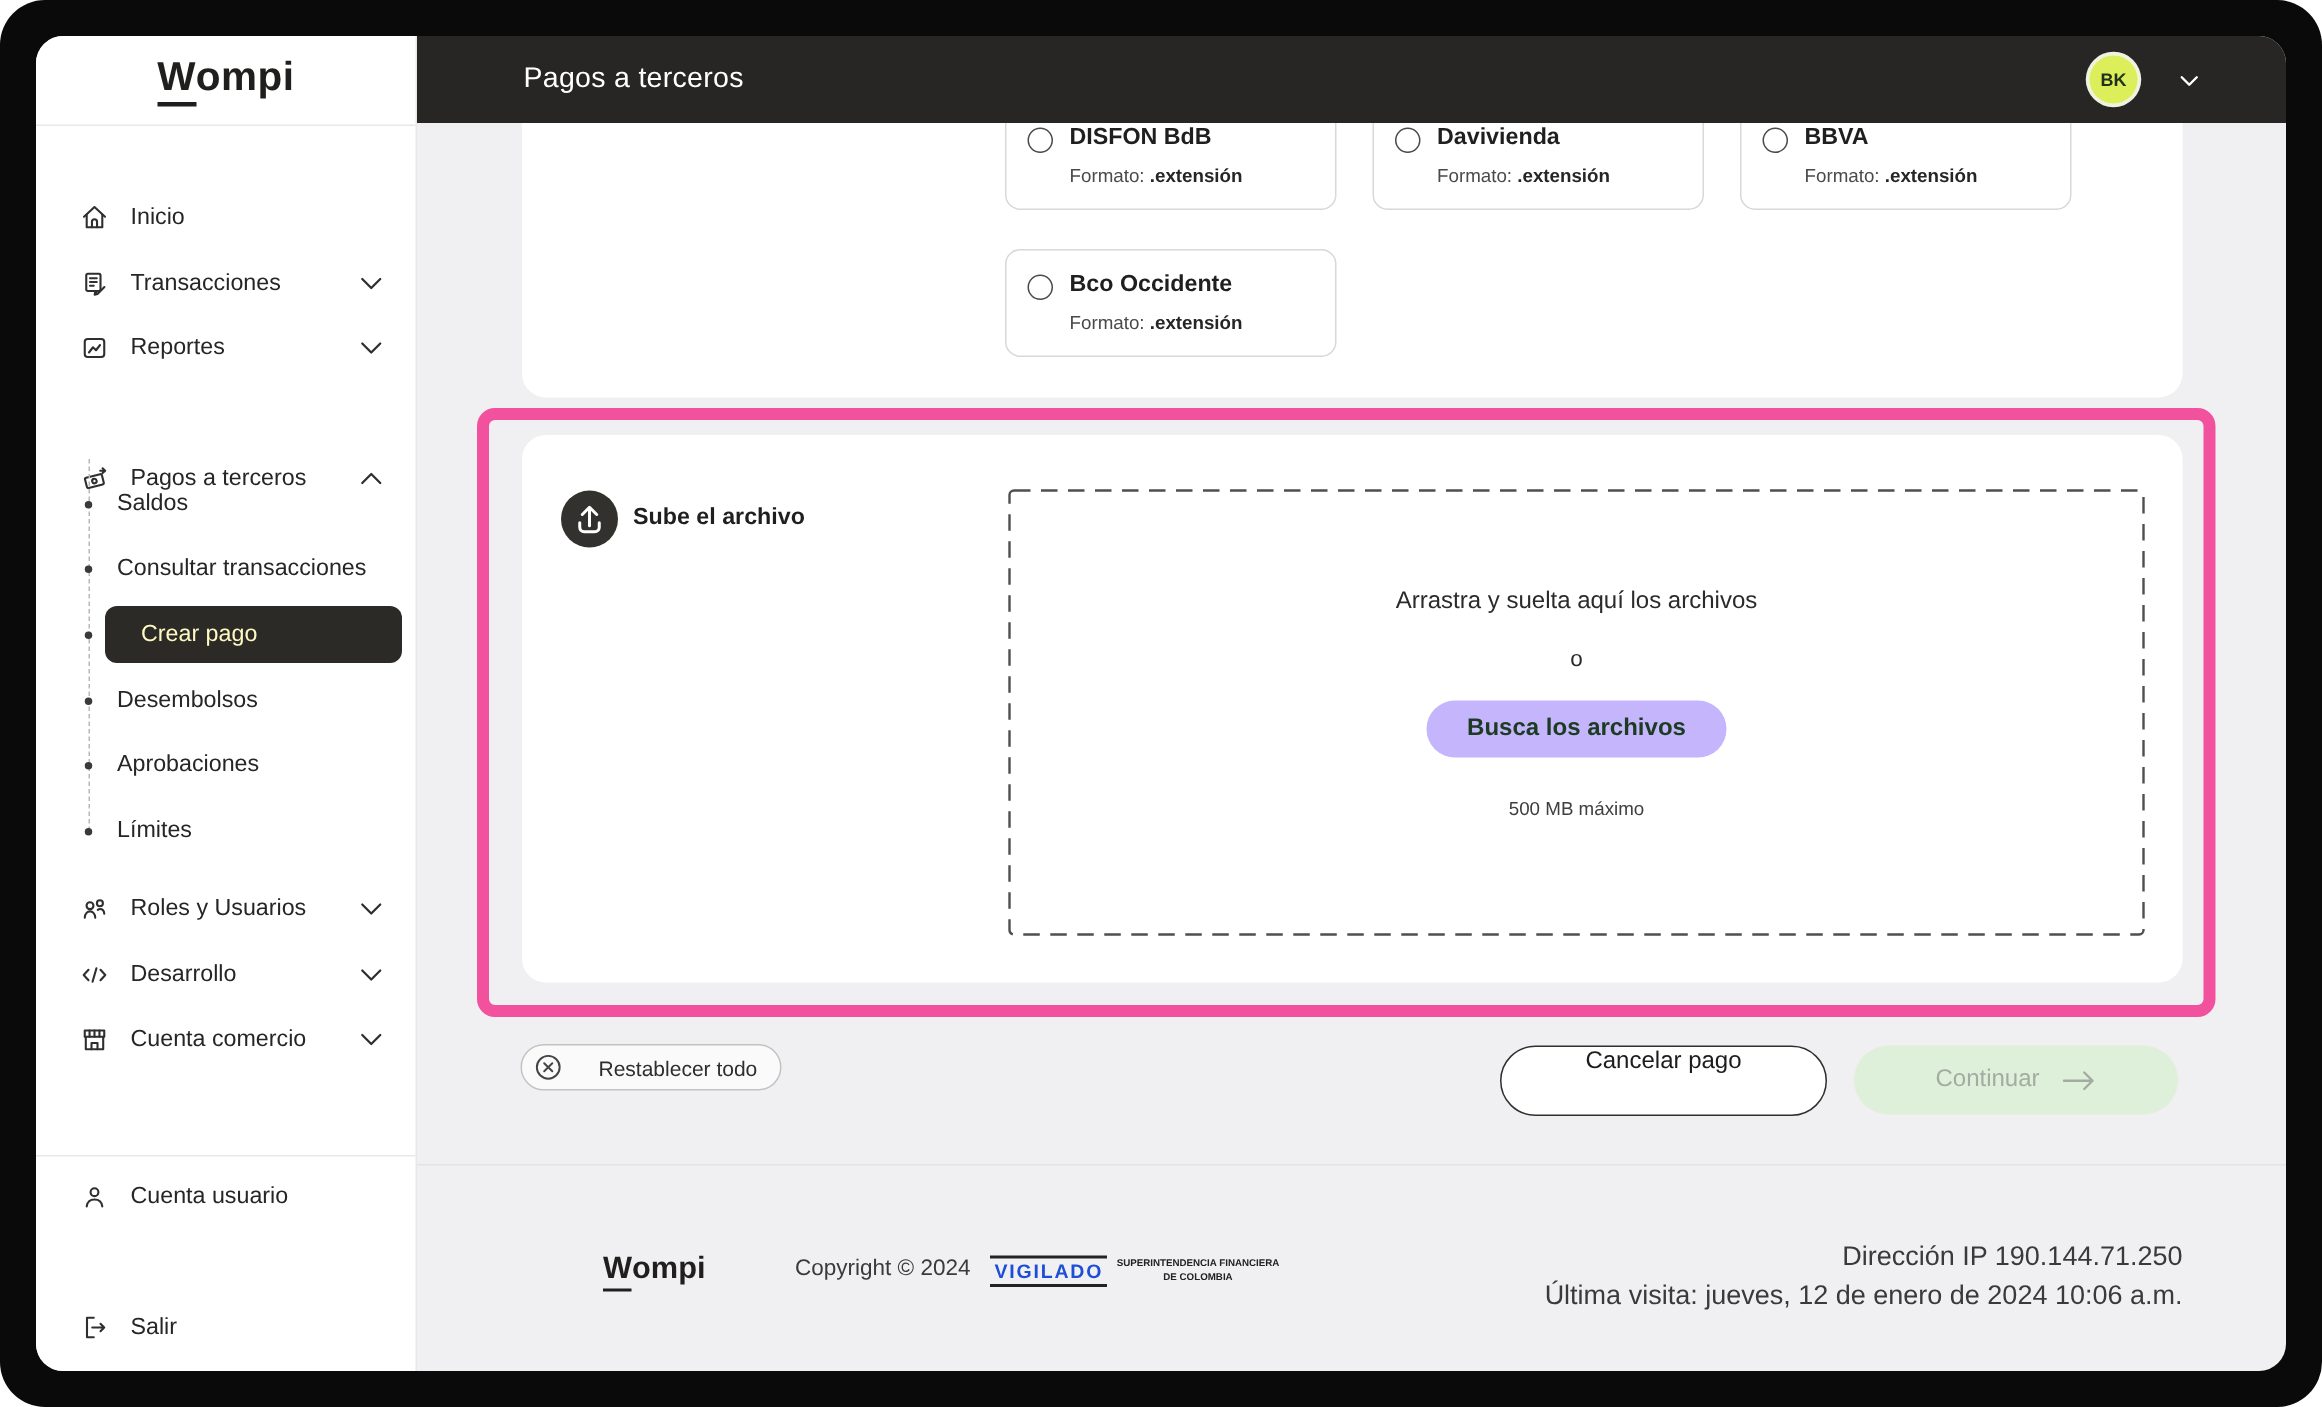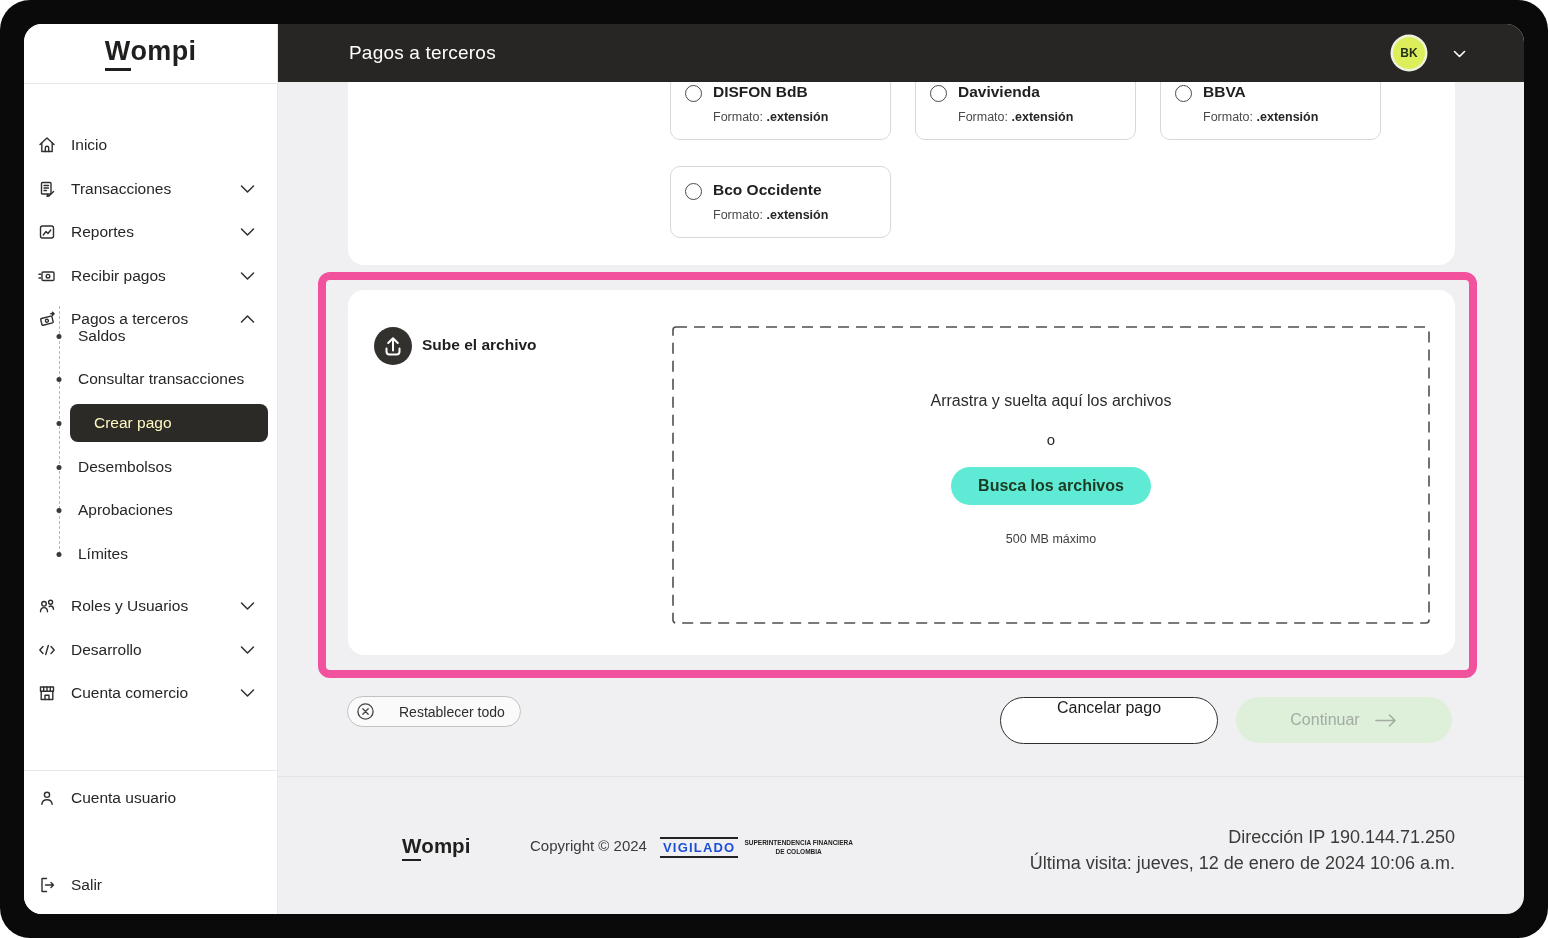--- a/index.html
+++ b/index.html
@@ -5,21 +5,21 @@
   html,body{margin:0;padding:0;background:#fff;}
   body{font-family:"Liberation Sans", sans-serif; -webkit-font-smoothing:antialiased;}
   .frame{position:relative;width:1548px;height:938px;background:#0a0a0a;border-radius:30px;overflow:hidden;}
   .app{position:absolute;left:24px;top:24px;width:1500px;height:890px;background:#f0f0f2;border-radius:18px;overflow:hidden;}
 
   
   .sidebar{position:absolute;left:0;top:0;width:253px;height:100%;background:#fff;border-right:1px solid #e8e8e8;z-index:5;}
   .logo-area{height:59px;border-bottom:1px solid #e8e8e8;display:flex;align-items:center;justify-content:center;}
   .wompi-logo{font-size:27px;font-weight:bold;color:#201f1d;letter-spacing:.3px;}
   .wompi-logo .wl{display:inline-block;border-bottom:3.5px solid #201f1d;padding-bottom:1px;}
-  .nav-item{position:absolute;left:0;width:253px;height:44px;display:flex;align-items:center;padding-left:12px;box-sizing:border-box;cursor:pointer;}
+  .nav-item{position:absolute;left:0;width:253px;height:44px;display:flex;align-items:center;padding-left:28px;box-sizing:border-box;cursor:pointer;}
   .nav-icon{width:22px;height:22px;margin-right:13px;display:flex;align-items:center;justify-content:center;flex:0 0 22px;}
   .nav-label{font-size:15.5px;color:#262626;white-space:nowrap;}
   .chev{position:absolute;right:22px;top:50%;transform:translateY(-50%);display:flex;}
   .chev.up{transform:translateY(-50%) rotate(180deg);}
   .submenu-line{position:absolute;left:35px;top:282px;height:248px;border-left:1px dashed #b8b8b8;}
   .sub-item{position:absolute;left:54px;height:24px;display:flex;align-items:center;font-size:15.5px;color:#262626;cursor:pointer;white-space:nowrap;}
   .sub-item::before{content:"";position:absolute;left:-19px;width:5px;height:5px;border-radius:50%;background:#3a3a3a;transform:translateX(-50%);}
   .sub-item.active{left:46px;top:380px;height:38px;width:198px;background:#2b2a26;color:#fef9c3;border-radius:8px;padding-left:24px;box-sizing:border-box;}
   .sub-item.active::before{left:-11px;}
   .side-divider{position:absolute;left:0;top:746px;width:253px;height:1px;background:#e8e8e8;}
@@ -40,21 +40,21 @@
 
   .pink-box{position:absolute;left:294px;top:248px;width:1159px;height:406px;border:8px solid #f2519d;border-radius:12px;box-sizing:border-box;z-index:2;}
   .upload-card{position:absolute;left:324px;top:266px;width:1107px;height:365px;background:#fff;border-radius:16px;z-index:3;}
   .upload-badge{position:absolute;left:26px;top:37px;width:38px;height:38px;border-radius:50%;background:#33312d;display:flex;align-items:center;justify-content:center;}
   .upload-label{position:absolute;left:74px;top:46px;font-size:15.5px;font-weight:bold;color:#1f1f1f;}
   .dropzone{position:absolute;left:324px;top:36px;width:758px;height:298px;}
   .dz-border{position:absolute;left:0;top:0;}
   .dz-inner{position:absolute;left:0;top:0;width:100%;height:100%;display:flex;flex-direction:column;align-items:center;padding-top:66px;box-sizing:border-box;}
   .dz-title{font-size:16px;color:#2b2b2b;}
   .dz-or{margin-top:21px;font-size:15px;color:#2b2b2b;}
-  .browse-btn{margin-top:19px;height:38px;padding:0 27px;border-radius:19px;background:#5eead4;border:none;font-family:inherit;font-size:16px;font-weight:bold;color:#1c3b22;display:flex;align-items:center;cursor:pointer;}
+  .browse-btn{margin-top:19px;height:38px;padding:0 27px;border-radius:19px;background:#c4b5fd;border:none;font-family:inherit;font-size:16px;font-weight:bold;color:#1c3b22;display:flex;align-items:center;cursor:pointer;}
   .dz-size{margin-top:27px;font-size:12.5px;color:#3f3f3f;}
 
   .reset-btn{position:absolute;left:323px;top:672px;height:31px;border-radius:16px;border:1px solid #c2c2c2;background:#fafafa;display:flex;align-items:center;gap:24px;padding:0 15px 0 8px;font-family:inherit;font-size:14px;color:#2e2e2e;z-index:2;cursor:pointer;}
   .cancel-btn{position:absolute;left:976px;top:673px;width:218px;height:47px;border-radius:24px;border:1.5px solid #2f2f2f;background:#fff;font-family:inherit;font-size:16px;color:#1c1c1c;display:flex;justify-content:center;z-index:2;cursor:pointer;}
   .continue-btn{position:absolute;left:1212px;top:673px;width:216px;height:46px;border-radius:23px;background:#def0da;border:none;font-family:inherit;font-size:16px;color:#a3aba2;display:flex;align-items:center;justify-content:center;gap:14px;z-index:2;cursor:not-allowed;}
 
   
   .content-divider{position:absolute;left:253px;top:752px;width:1247px;height:1px;background:#e3e3e5;}
   .footer-logo{position:absolute;left:378px;top:810px;font-size:20.5px;font-weight:bold;color:#201f1d;}
   .footer-logo .wl{display:inline-block;border-bottom:2.5px solid #201f1d;padding-bottom:1px;}
@@ -112,35 +112,20 @@
             </svg>
       </span>
       <span class="nav-label">Reportes</span>
       <span class="chev">
             <svg width="15" height="10" viewBox="0 0 15 10" fill="none" stroke="#2f2f2f" stroke-width="1.5" stroke-linecap="round" stroke-linejoin="round">
               <path d="M1.5 2 L7.5 8 L13.5 2"></path>
             </svg>
           </span>
     </div>
 
-    <div class="nav-item" style="top:230px">
-      <span class="nav-icon">
-        <svg width="20" height="20" viewBox="0 0 20 20" fill="none" stroke="#2f2f2f" stroke-width="1.4" stroke-linecap="round" stroke-linejoin="round">
-              <rect x="5" y="6" width="12" height="8.5" rx="1.2"></rect>
-              <circle cx="11" cy="10.2" r="1.8"></circle>
-              <path d="M2 8.3 h1.6 M2 12 h1.6"></path>
-            </svg>
-      </span>
-      <span class="nav-label">Recibir pagos</span>
-      <span class="chev">
-            <svg width="15" height="10" viewBox="0 0 15 10" fill="none" stroke="#2f2f2f" stroke-width="1.5" stroke-linecap="round" stroke-linejoin="round">
-              <path d="M1.5 2 L7.5 8 L13.5 2"></path>
-            </svg>
-          </span>
-    </div>
 
     <div class="nav-item" style="top:273px">
       <span class="nav-icon">
         <svg width="20" height="20" viewBox="0 0 20 20" fill="none" stroke="#2f2f2f" stroke-width="1.4" stroke-linecap="round" stroke-linejoin="round">
               <g transform="rotate(-14 10 12)">
                 <rect x="4.2" y="8.2" width="11.6" height="7" rx="1"></rect>
                 <circle cx="10" cy="11.7" r="1.5"></circle>
               </g>
               <path d="M13.8 4.8 h3 M15.4 3.2 l1.7 1.6 -1.7 1.6"></path>
             </svg>

